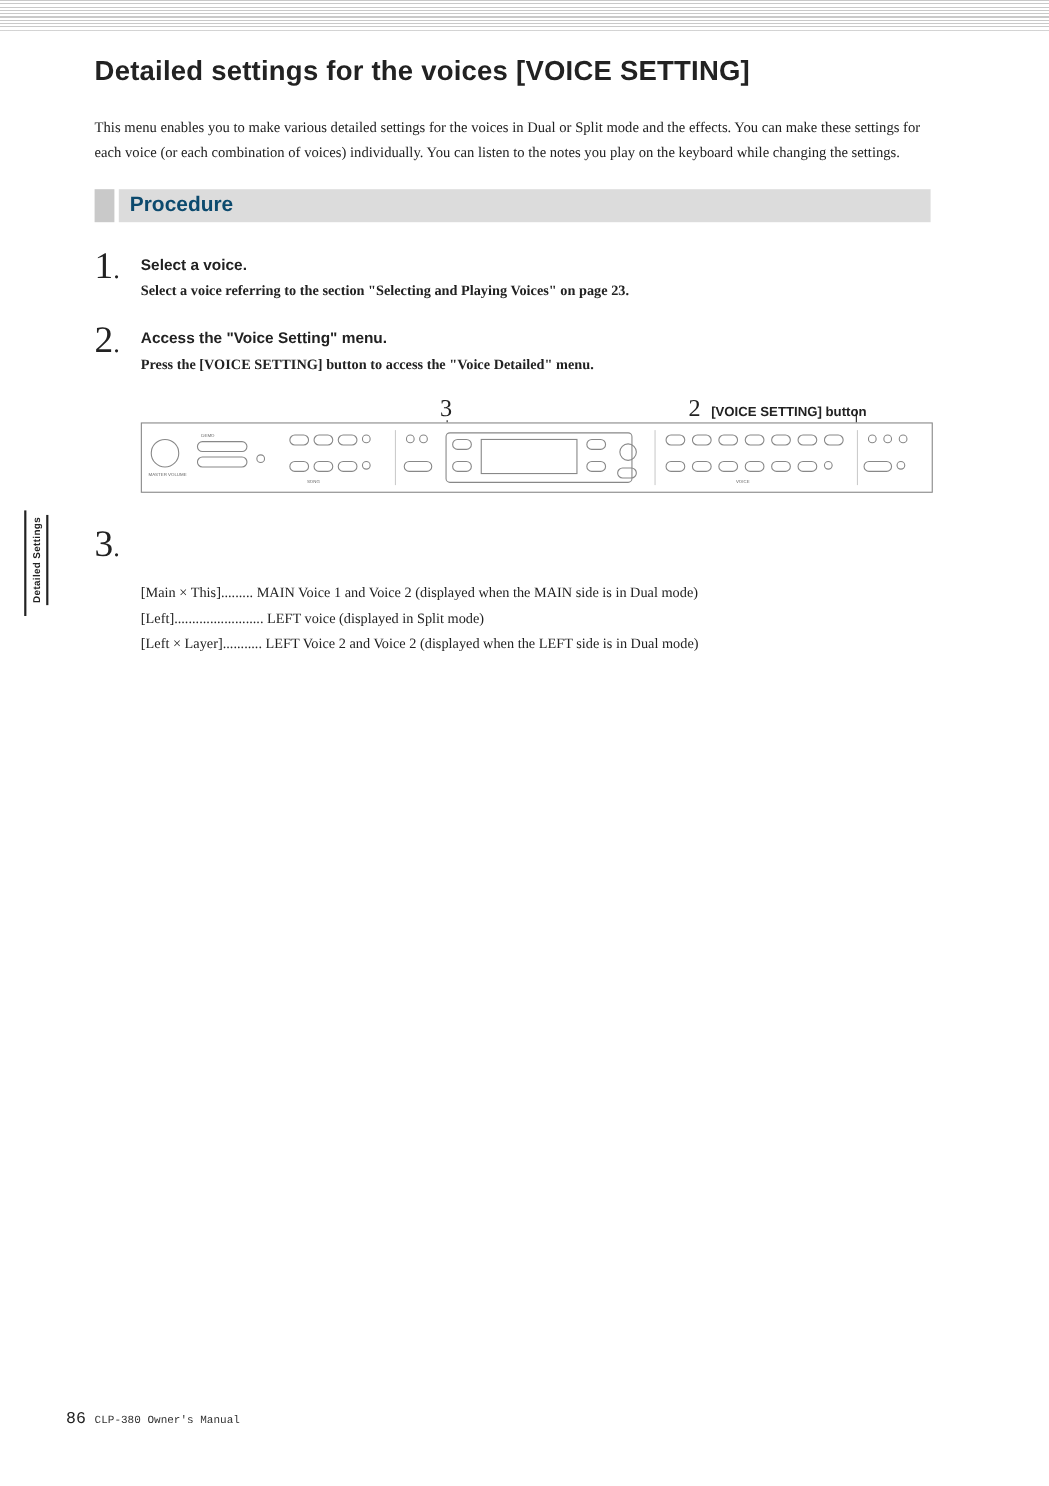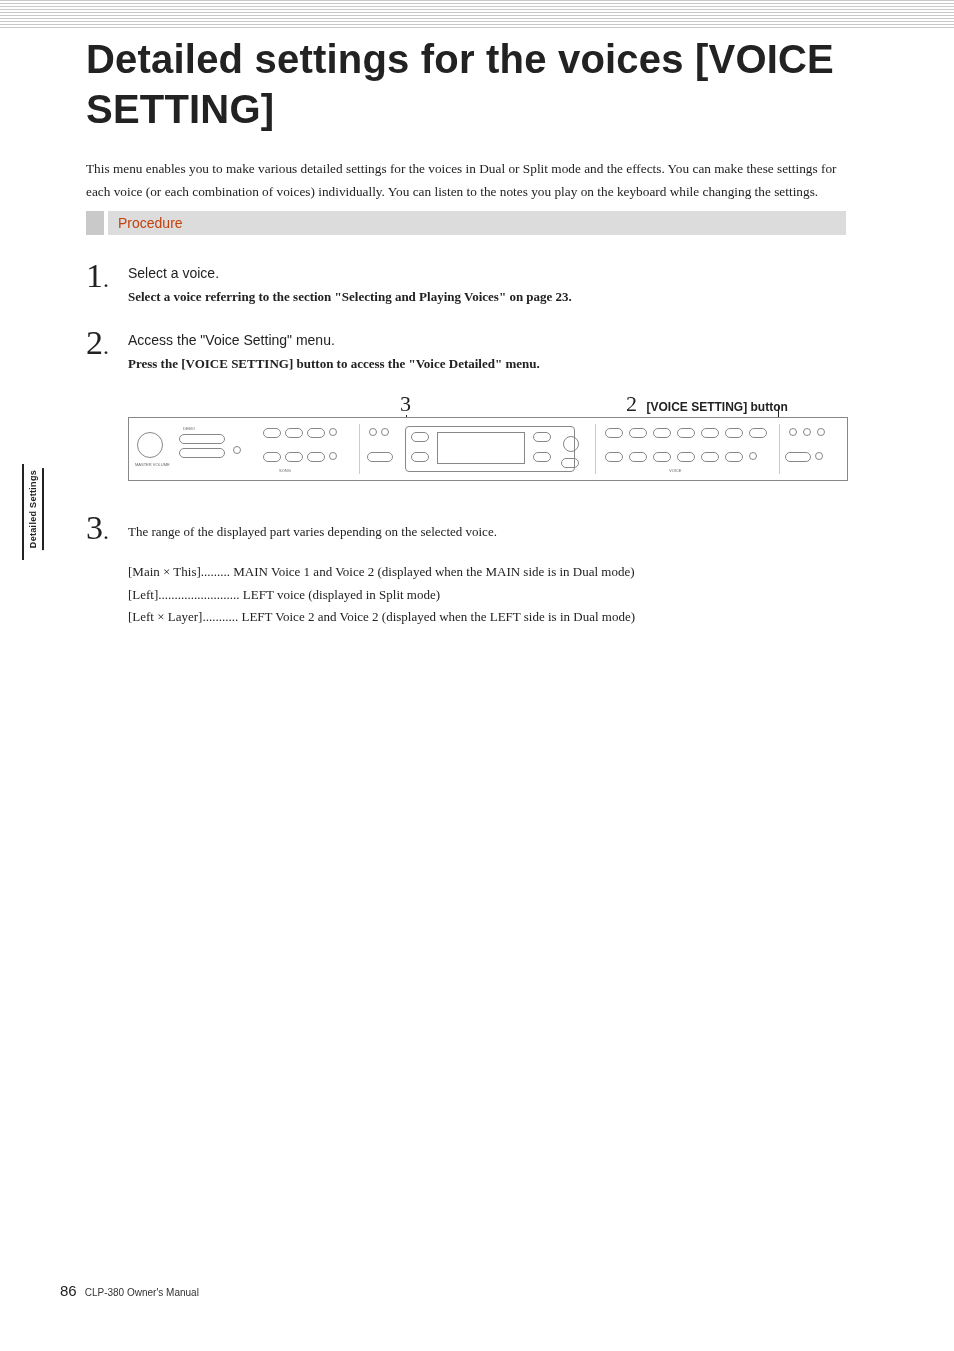--- a/index.html
+++ b/index.html
@@ -4,33 +4,33 @@
 <style>
   * { box-sizing: border-box; margin: 0; padding: 0; }
   html, body { width: 954px; height: 1351px; background: #fff; font-family: Georgia, 'Times New Roman', serif; color: #222; }
   body { position: relative; }
 
   
   .hairlines { position: absolute; top: 0; left: 0; right: 0; height: 28px; background: repeating-linear-gradient(to bottom, #c9c9c9 0, #c9c9c9 1px, transparent 1px, transparent 3px); }
 
   .page { position: absolute; left: 86px; top: 34px; width: 760px; }
 
-  h1 { font-family: Verdana, Arial, sans-serif; font-weight: 700; font-size: 40px; line-height: 1.25; color: #222; margin-bottom: 24px; letter-spacing: 0.2px; }
-
-  .intro { font-size: 13.3px; line-height: 1.7; margin-bottom: 8px; font-family: Georgia, serif; }
+  h1 { font-family: Verdana, Arial, sans-serif; font-weight: 700; font-size: 25px; line-height: 1.25; color: #222; margin-bottom: 24px; letter-spacing: 0.2px; margin-top: 16px; }
+
+  .intro { font-size: 13.3px; line-height: 1.7; margin-bottom: 22px; font-family: Georgia, serif; }
 
   .section-label { display: flex; align-items: stretch; margin-bottom: 22px; }
   .section-label .bar { width: 18px; background: #c9c9c9; margin-right: 4px; }
-  .section-label .label { flex: 1; background: #dcdcdc; padding: 4px 10px; font-family: Verdana, Arial, sans-serif; font-weight: 400; font-size: 14px; color: #c2410c; }
+  .section-label .label { flex: 1; background: #dcdcdc; padding: 4px 10px; font-family: Verdana, Arial, sans-serif; font-weight: 700; font-size: 19px; color: #0c4a6e; }
 
   .step { display: flex; align-items: flex-start; margin-bottom: 16px; }
   .step .num { font-family: Georgia, serif; font-size: 34px; font-weight: 400; width: 42px; text-align: left; line-height: 1; padding-top: 2px; }
   .step .num .dot { font-size: 24px; }
   .step .body { flex: 1; padding-top: 8px; }
-  .step .body .headline { font-family: Verdana, Arial, sans-serif; font-weight: 400; font-size: 14px; margin-bottom: 6px; }
+  .step .body .headline { font-family: Verdana, Arial, sans-serif; font-weight: 700; font-size: 14px; margin-bottom: 6px; }
   .step .body .sub { font-family: Georgia, serif; font-weight: 700; font-size: 13px; line-height: 1.6; }
   .step .body .para { font-family: Georgia, serif; font-size: 13px; line-height: 1.75; margin-top: 4px; }
 
   .diagram-wrap { margin: 10px 0 28px 42px; }
   .diagram-callouts { position: relative; height: 26px; }
   .callout { position: absolute; font-family: Georgia, serif; font-size: 22px; }
   .callout small { font-family: Verdana, Arial, sans-serif; font-weight: 700; font-size: 12px; margin-left: 4px; }
   .callout .line { position: absolute; width: 1px; background: #222; left: 6px; top: 24px; height: 16px; }
 
   .panel { border: 1px solid #888; height: 64px; width: 720px; position: relative; background: #fff; overflow: hidden; }
@@ -46,21 +46,21 @@
   .panel .vline { position:absolute; width:1px; background:#ccc; top:6px; bottom:6px; }
 
   .defs { margin-left: 42px; }
   .defs .row { font-family: Georgia, serif; font-size: 13px; line-height: 1.75; }
 
   
   .sidetab { position: absolute; left: 28px; top: 470px; writing-mode: vertical-rl; transform: rotate(180deg); font-family: Verdana, Arial, sans-serif; font-size: 9px; font-weight: 700; letter-spacing: 0.3px; color: #222; }
   .sidetab::after { content:""; position:absolute; left:-6px; top:-2px; bottom:-2px; width:2px; background:#222; }
   .sidetab-bar { position:absolute; left:22px; top:464px; width:2px; height:96px; background:#222; }
 
-  .footer { position: absolute; left: 60px; bottom: 52px; font-family: Liberation Sans, sans-serif; font-size: 12px; display:flex; align-items:baseline; gap:8px; }
+  .footer { position: absolute; left: 60px; bottom: 52px; font-family: Liberation Mono, monospace; font-size: 12px; display:flex; align-items:baseline; gap:8px; }
   .footer .pnum { font-size: 15px; }
   .footer .ftxt { font-size: 10px; color:#333; }
 </style>
 </head>
 <body>
 
 <div class="hairlines"></div>
 
 <div class="sidetab-bar"></div>
 <div class="sidetab">Detailed Settings</div>
@@ -181,21 +181,20 @@
       <div class="btnrow2" style="left:656px; gap:4px;">
         <div class="ovalbtn" style="width:26px;"></div>
         <div class="circ"></div>
       </div>
     </div>
   </div>
 
   <div class="step">
     <div class="num"><span>3</span><span class="dot">.</span></div>
     <div class="body">
-      <div class="para">The range of the displayed part varies depending on the selected voice.</div>
     </div>
   </div>
 
   <div class="defs">
     <div class="row">
       <span>[Main × This]</span><span>.........</span> <span>MAIN Voice 1 and Voice 2 (displayed when the MAIN side is in Dual mode)</span>
     </div>
     <div class="row">
       <span>[Left]</span><span>.........................</span> <span>LEFT voice (displayed in Split mode)</span>
     </div>

